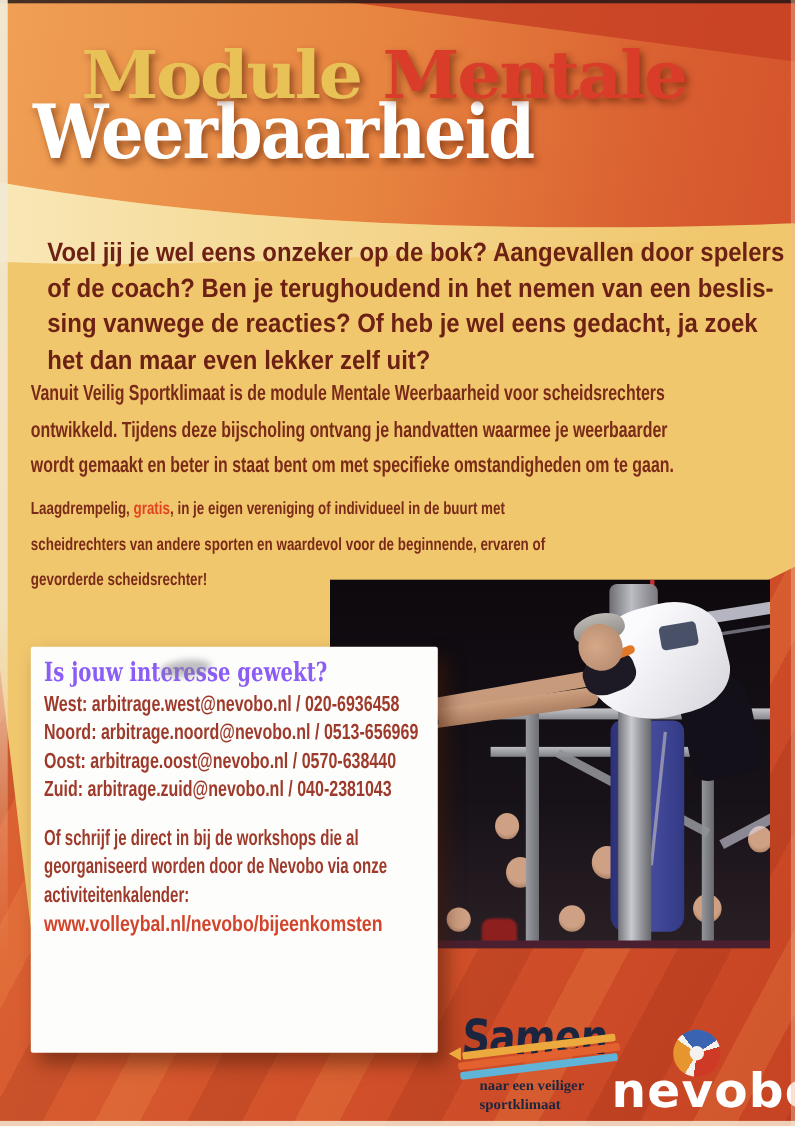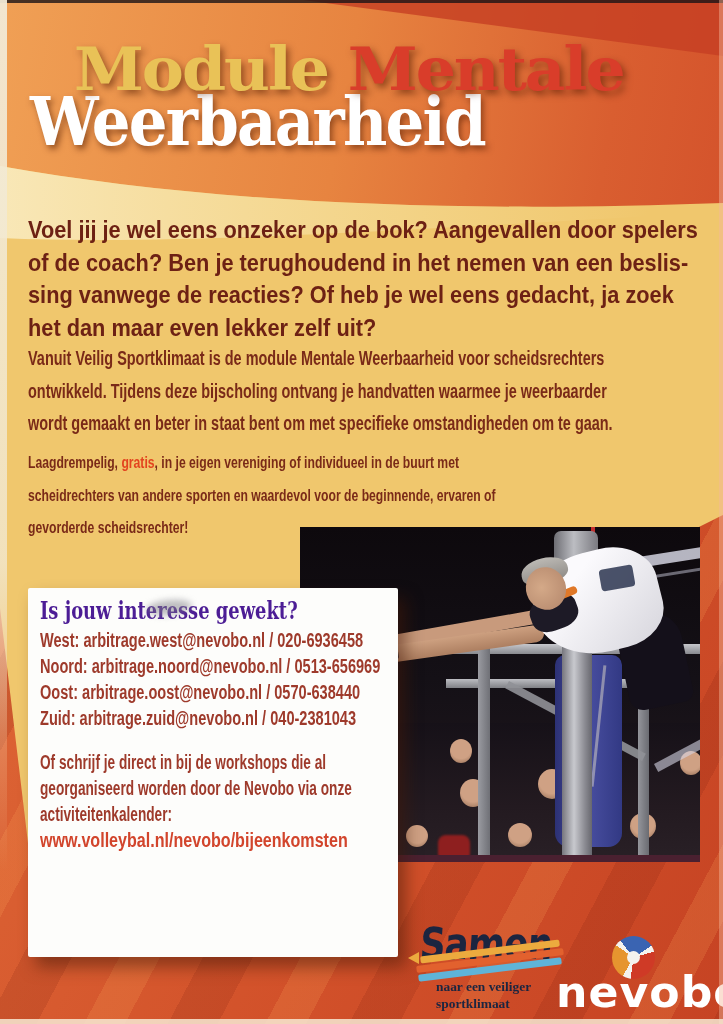--- a/index.html
+++ b/index.html
@@ -29,21 +29,21 @@
 
   
   .title-line{position:absolute;z-index:3;font-family:"DejaVu Serif",serif;font-weight:bold;
     letter-spacing:-2px;text-shadow:3px 4px 7px rgba(80,25,0,.55);}
   .title-1{left:74px;top:38px;font-size:60px;line-height:62px;}
   .title-2{left:30px;top:86px;font-size:68px;line-height:70px;color:#ffffff;}
   .t-yellow{color:#e9c257;} .t-red{color:#d93d2a;}
 
   
   .para{position:absolute;left:28px;width:672px;z-index:3;font-weight:bold;}
-  .p1{top:214px;font-size:24px;line-height:32.5px;color:#6d2114;}
+  .p1{top:214px;font-size:24px;line-height:32.5px;color:#6d2114;margin-left:15px;}
   .p2{top:342px;font-size:20px;line-height:32.5px;color:#7a2a18;}
   .p3{top:447px;font-size:16px;line-height:32.5px;color:#7a2a18;}
   .hl{color:#e3441f;}
   .fit-line{display:block;white-space:nowrap;transform-origin:0 50%;}
 
   
   .photo{position:absolute;left:300px;top:527px;width:400px;height:335px;z-index:4;overflow:hidden;
     background:linear-gradient(180deg,#0d090d 0%,#141016 45%,#1b141a 70%,#231a20 100%);}
   .photo div{position:absolute;}
   .net-band{left:238px;top:32px;width:175px;height:11px;background:rgba(224,224,238,.8);transform:rotate(-9deg);}
@@ -82,21 +82,21 @@
     background:linear-gradient(#161118 0%,#231a20 60%,#292026 100%);}
   .head{border-radius:50%;filter:blur(.7px);background:radial-gradient(circle at 50% 40%,#cfa184 55%,#8d6850);}
   .floor{left:0;top:328px;width:400px;height:7px;background:#4a2030;}
   .red-jacket{left:138px;top:112px;width:32px;height:27px;border-radius:8px;background:#8e1f1f;filter:blur(1px);}
 
   
   .info-box{position:absolute;left:28px;top:588px;width:370px;height:369px;z-index:6;
     background:#fdfdfb;border-radius:2px;box-shadow:8px 10px 16px rgba(70,25,8,.5);
     padding:10px 14px 0 12px;box-sizing:border-box;}
   .box-heading{font-family:"DejaVu Serif",serif;font-weight:bold;font-size:24px;line-height:25px;
-    color:#4c1d95;margin-bottom:4px;}
+    color:#8b5cf6;margin-bottom:4px;}
   .box-body,.contacts,.box-outro{font-weight:bold;font-size:20px;line-height:26px;color:#9e3a2b;}
   .box-gap{height:18px;}
   .box-link{font-weight:bold;font-size:20px;line-height:26px;color:#d2452c;}
   .smudge{position:absolute;left:118px;top:12px;width:46px;height:15px;border-radius:50%;
     background:rgba(128,128,134,.5);filter:blur(3px);transform:rotate(-6deg);}
 
   
   .samen{position:absolute;left:418px;top:926px;width:164px;height:90px;z-index:6;}
   .samen-word{position:absolute;left:2px;top:-4px;font-family:"DejaVu Sans",sans-serif;font-weight:bold;
     font-size:44px;line-height:44px;color:#1b2540;letter-spacing:-1px;transform:skewX(-4deg);transform-origin:0 50%;}

